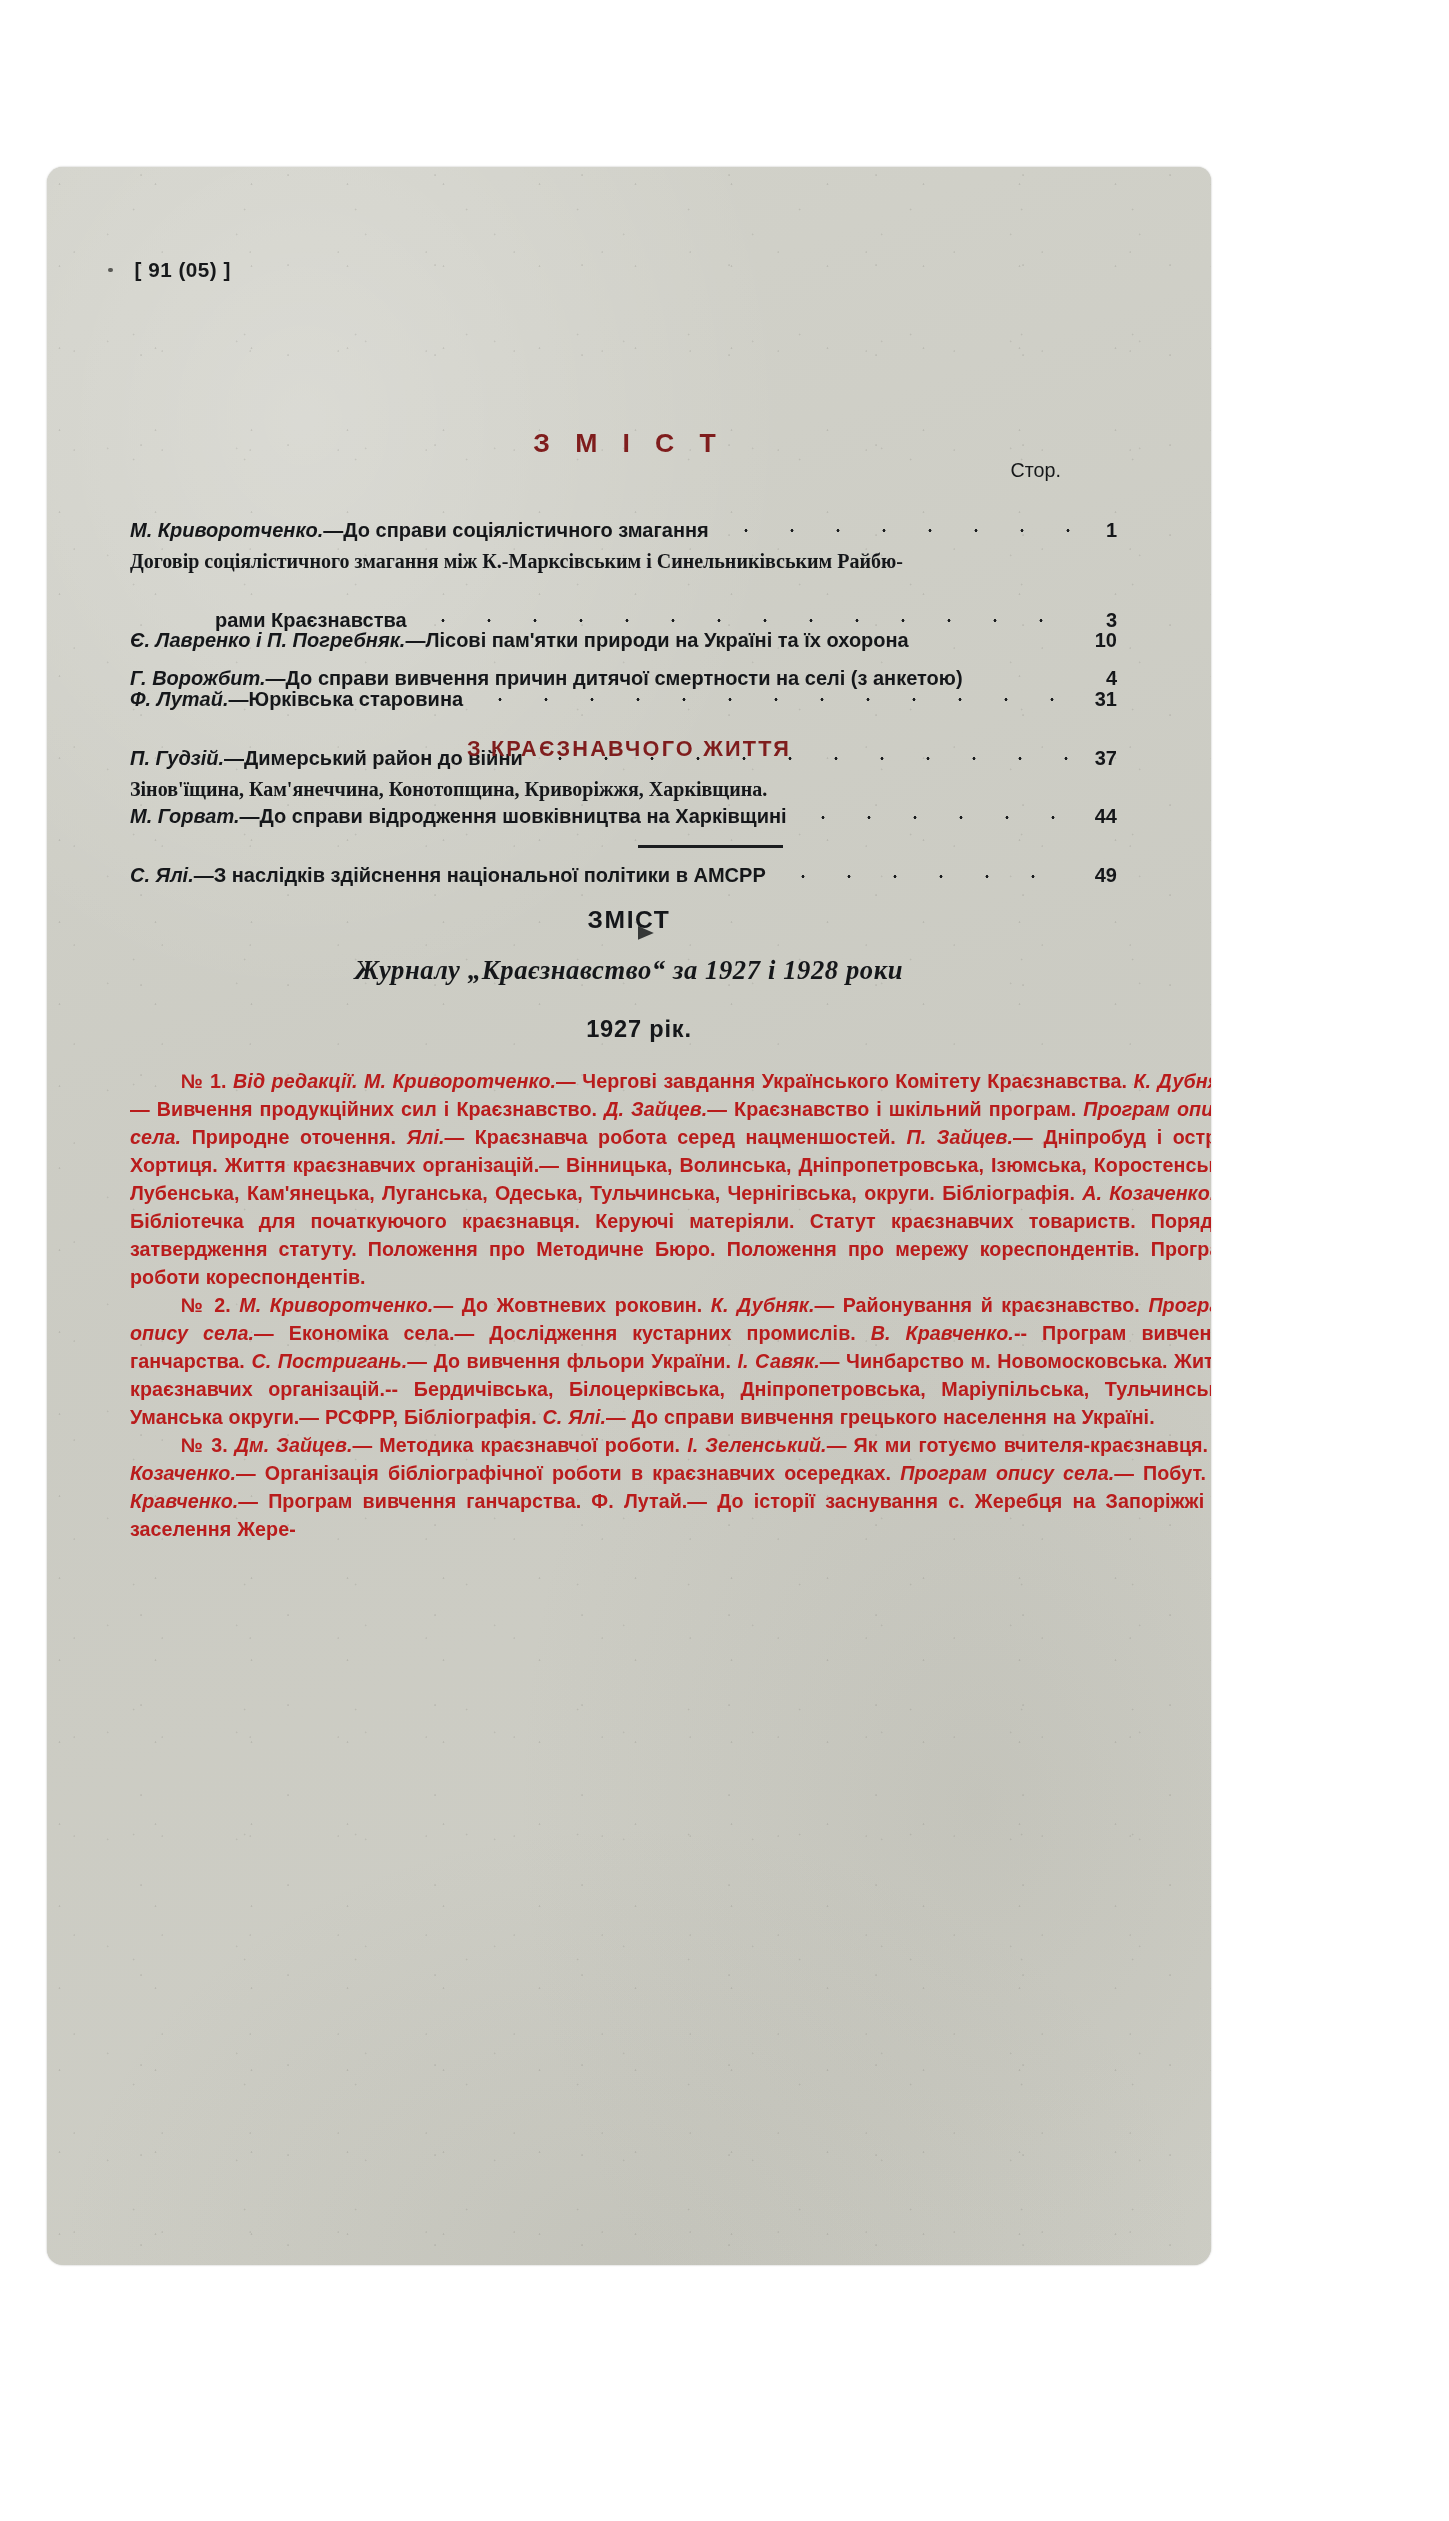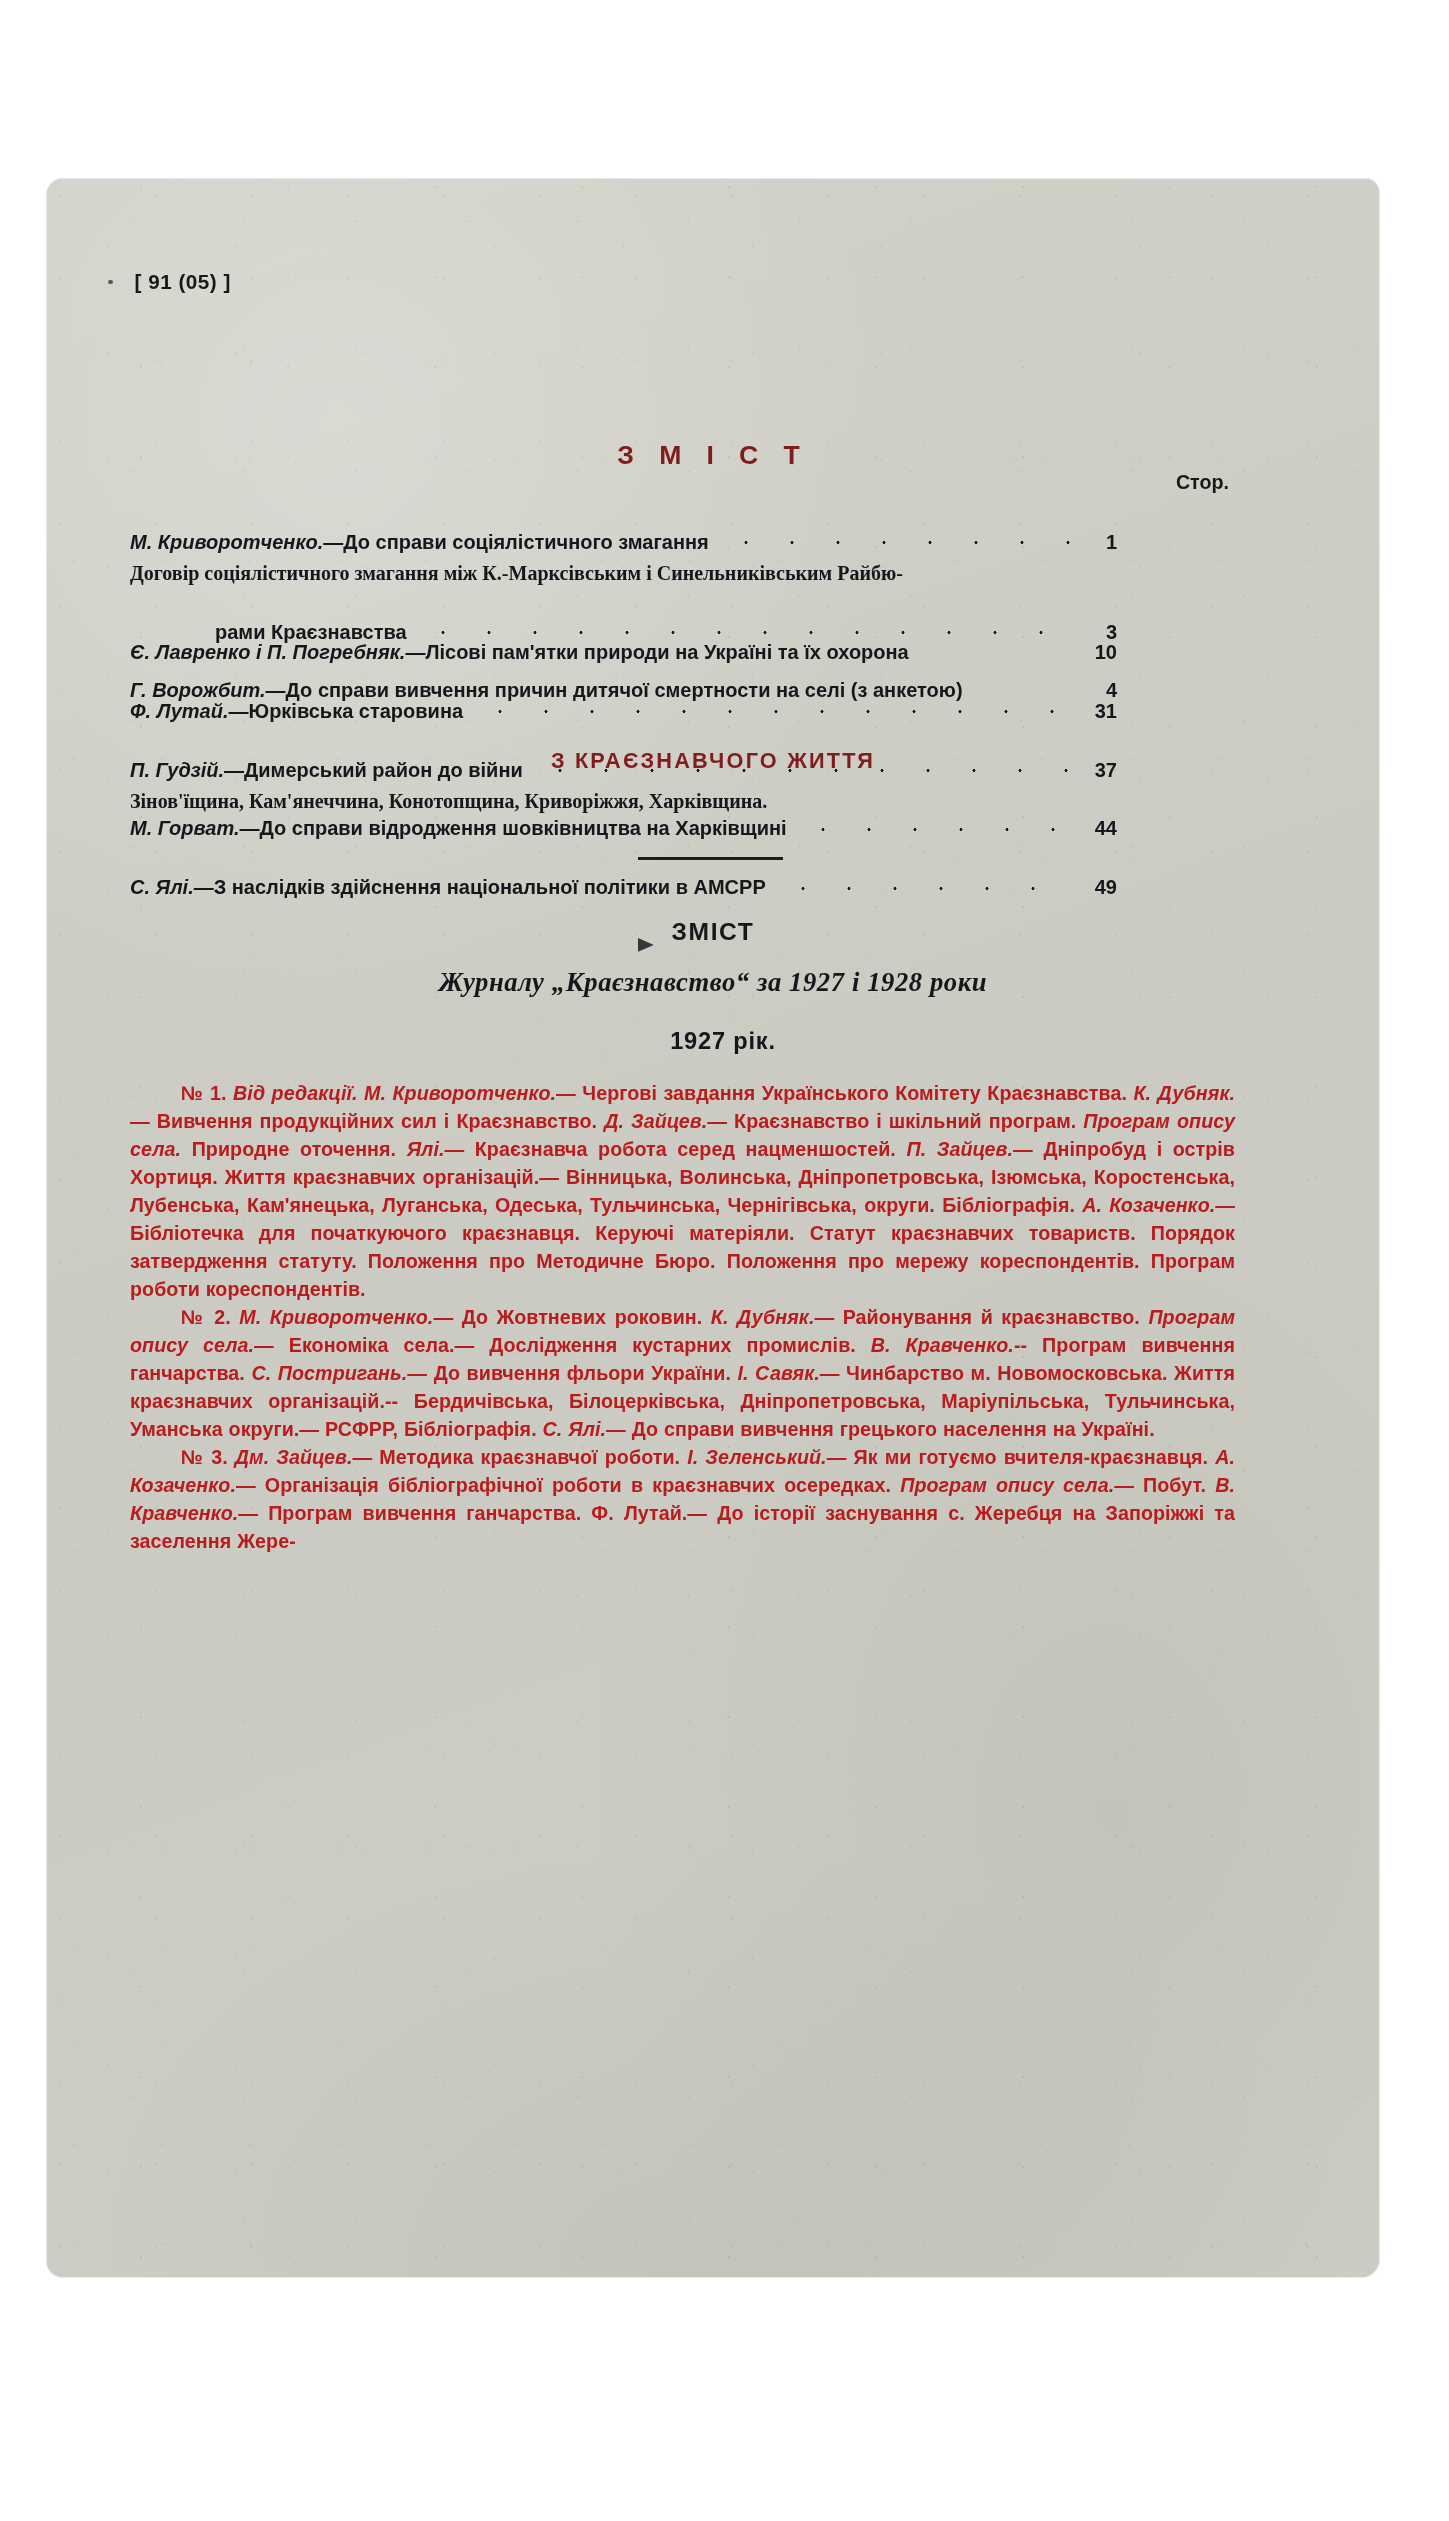--- a/index.html
+++ b/index.html
@@ -13,22 +13,22 @@
     height: 2522px;
     position: relative;
     overflow: hidden;
     font-family: "Liberation Serif", "DejaVu Serif", serif;
   }
 
   
   #page-sheet {
     position: absolute;
     left: 47px;
-    top: 179px;
-    width: 1332px;
+    top: 167px;
+    width: 1164px;
     height: 2098px;
     background: #cdcdc5;
     border-radius: 15.8px 13.8px 17.7px 15.8px;
     box-shadow: 0 0 2px rgba(120,120,112,0.55);
     overflow: hidden;
   }
   
   #page-sheet::before {
     content: "";
     position: absolute;
@@ -114,21 +114,21 @@
     letter-spacing: 2.2px;
   }
 
   
   #stor-label {
     position: absolute;
     right: 150px;
     top: 292px;
     font-family: "Liberation Sans", "DejaVu Sans", sans-serif;
     font-size: 19.7px;
-    font-weight: 700;
+    font-weight: 400;
     color: #16181a;
   }
 
   
   .toc-block {
     position: absolute;
     left: 83px;
     width: 1103px;
   }
   #toc-block-1 { top: 325px; }

